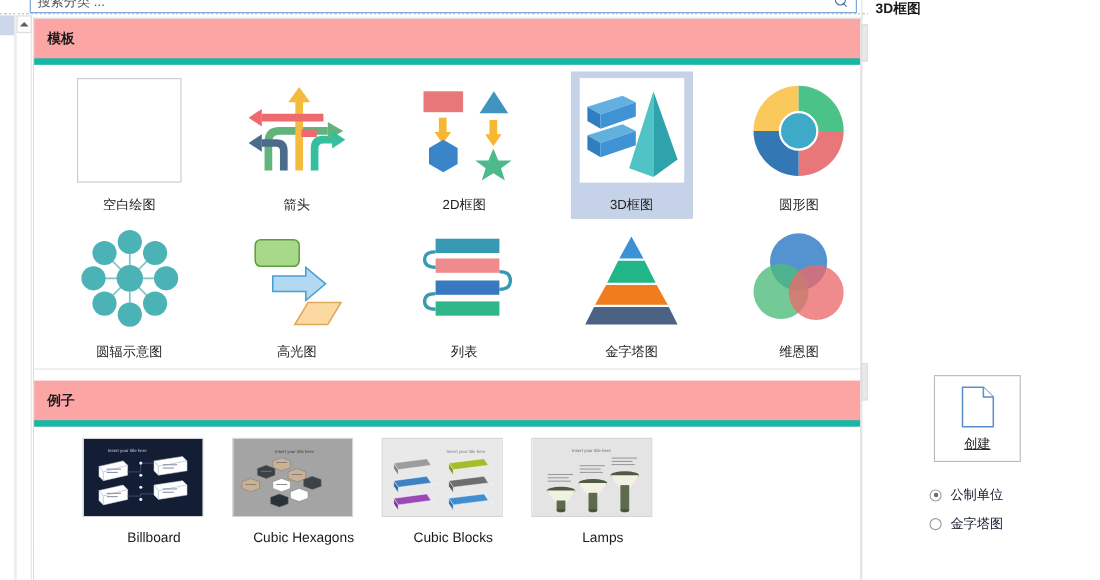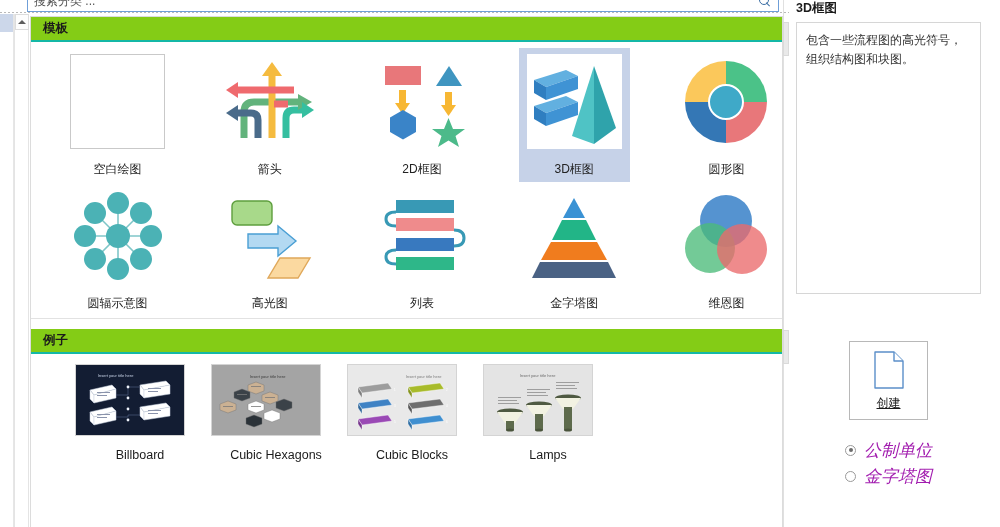--- a/index.html
+++ b/index.html
@@ -65,21 +65,21 @@
     border-right: 4px solid transparent; border-bottom: 4px solid #5d5d5d;
   }
 
   
   .center {
     position: absolute; left: 30px; top: 16px; width: 753px; height: 511px;
     background: #ffffff; border: 1px solid #dcdcdc; border-bottom: none;
     overflow: hidden;
   }
   .section-head {
-    height: 25px; background: #84cc16; border-bottom: 2px solid #14b8a6;
+    height: 42px; background: #fca5a5; border-bottom: 6px solid #14b8a6;
     display: flex; align-items: center; padding-left: 12px;
     font-weight: bold; font-size: 12.5px; color: #1b1b1b;
   }
   .tpl-body { padding: 6px 0 10px 0; background: #fff; }
   .tpl-row { display: flex; gap: 41px; }
   .tpl-cell {
     width: 136px; margin-left: 0; padding: 6px 0 4px 0;
     display: flex; flex-direction: column; align-items: center;
   }
   .tpl-row { padding-left: 31px; }
@@ -131,21 +131,21 @@
   .radios { position: absolute; left: 56px; top: 437px; }
   .radio-line { display: flex; align-items: center; height: 26px; }
   .radio-dot {
     width: 11px; height: 11px; border-radius: 50%; border: 1px solid #9a9a9a;
     background: #fff; margin-right: 8px; position: relative; flex: none;
   }
   .radio-line.on .radio-dot::after {
     content: ""; position: absolute; left: 2.5px; top: 2.5px;
     width: 4px; height: 4px; border-radius: 50%; background: #6c6c6c;
   }
-  .radio-label { font-size: 17px; color: #a21caf; font-style: italic; }
+  .radio-label { font-size: 12px; color: #0f172a; }
   .right-edge {
     position: absolute; left: 783px; top: 0; width: 1px; height: 527px;
     background: #e0e0e0;
   }
   .left-tab-a {
     position: absolute; left: 783px; top: 22px; width: 6px; height: 34px;
     background: #e9e9e9; border: 1px solid #dadada;
   }
   .left-tab-b {
     position: absolute; left: 783px; top: 330px; width: 6px; height: 34px;
@@ -494,21 +494,20 @@
       </div>
     </div>
   </div>
 
   <div class="right-edge"></div>
   <div class="left-tab-a"></div>
   <div class="left-tab-b"></div>
 
   <div class="right">
     <div class="right-title">3D框图</div>
-    <div class="desc-box">包含一些流程图的高光符号，组织结构图和块图。</div>
 
     <div class="create-btn">
       <svg width="34" height="40" viewBox="0 0 34 40">
         <path d="M3 2 L22 2 L31 11 L31 38 L3 38 Z" fill="#ffffff" stroke="#5b8fc9" stroke-width="1.4" stroke-linejoin="round"></path>
         <path d="M22 2 L22 11 L31 11" fill="#ffffff" stroke="#5b8fc9" stroke-width="1.4" stroke-linejoin="round"></path>
       </svg>
       <div class="create-label">创建</div>
     </div>
 
     <div class="radios">

